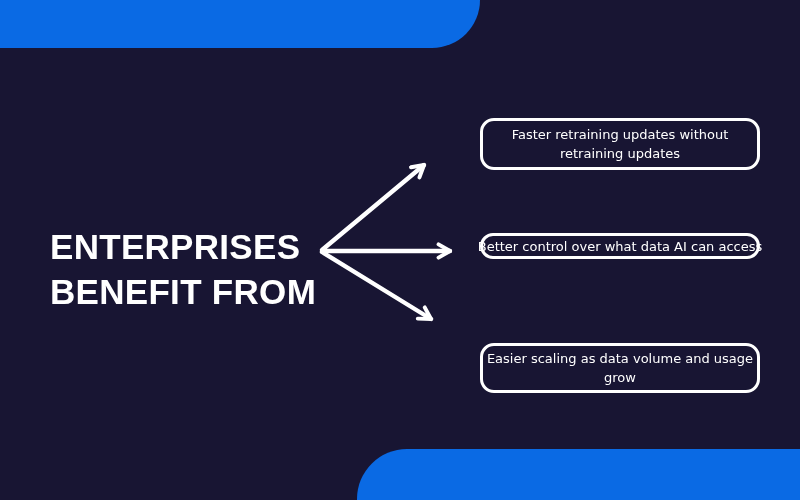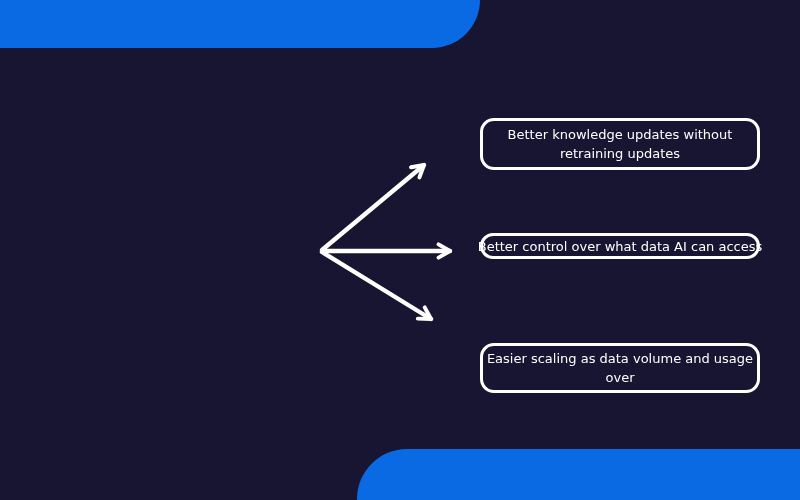--- a/index.html
+++ b/index.html
@@ -67,42 +67,43 @@
   #box-3{top:343px;height:50px;}
 </style>
 </head>
 <body>
 
 <div class="canvas">
 
   <div class="accent-top-left"></div>
   <div class="accent-bottom-right"></div>
 
+  <h1 class="headline">ENTERPRISES BENEFIT FROM</h1>
 
   <svg class="arrows" viewBox="0 0 800 500" xmlns="http://www.w3.org/2000/svg" aria-hidden="true">
     <defs>
       <marker id="arrowhead" markerUnits="strokeWidth" markerWidth="5" markerHeight="5" refX="3.2" refY="2" orient="auto">
         <path d="M0.6,0.5 L3.2,2 L0.6,3.5" fill="none" stroke="#ffffff" stroke-width="0.9" stroke-linecap="round" stroke-linejoin="round"></path>
       </marker>
     </defs>
     <g stroke="#ffffff" stroke-width="4.4" stroke-linecap="round" fill="none">
       <line x1="322" y1="250" x2="424" y2="165" marker-end="url(#arrowhead)"></line>
       <line x1="322" y1="251" x2="450" y2="251" marker-end="url(#arrowhead)"></line>
       <line x1="322" y1="252" x2="431" y2="319" marker-end="url(#arrowhead)"></line>
     </g>
   </svg>
 
   <div id="box-1" class="benefit-box">
-    <span class="line">Better knowledge updates without</span>
+    <span class="line">Faster retraining updates without</span>
     <span class="line">retraining updates</span>
   </div>
 
   <div id="box-2" class="benefit-box">
     <span class="line">Better control over what data AI can access</span>
 
   </div>
 
   <div id="box-3" class="benefit-box">
     <span class="line">Easier scaling as data volume and usage</span>
-    <span class="line">over</span>
+    <span class="line">grow</span>
   </div>
 
 </div>
 
 </body></html>

